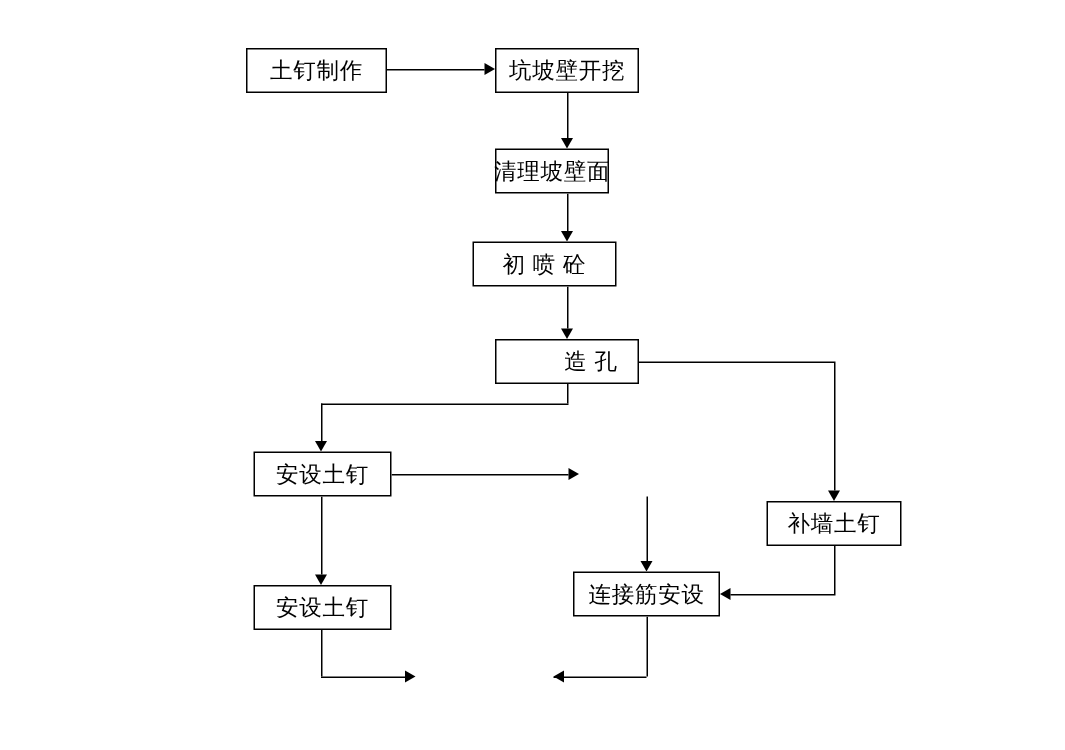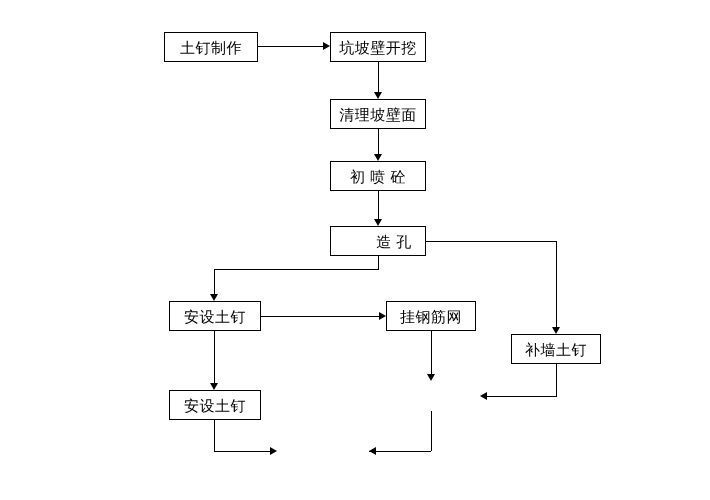--- a/index.html
+++ b/index.html
@@ -63,34 +63,34 @@
 </style>
 </head>
 <body>
 
 <div id="canvas">
 
   <div class="node" style="left:330px; top:32px; width:96px; height:30px;">坑坡壁开挖</div>
 
   <div class="node" style="left:164px; top:32px; width:94px; height:30px;">土钉制作</div>
 
-  <div class="node" style="left:330px; top:99px; width:96px; height:30px;">清理坡壁面</div>
+  <div class="node" style="left:330px; top:99px; width:76px; height:30px;">清理坡壁面</div>
 
-  <div class="node" style="left:330px; top:161px; width:96px; height:30px;">初 喷 砼</div>
+  <div class="node" style="left:315px; top:161px; width:96px; height:30px;">初 喷 砼</div>
 
   <div class="node" style="left:330px; top:226px; width:96px; height:30px;padding-left:32px;">造    孔</div>
 
   <div class="node" style="left:169px; top:301px; width:92px; height:30px;">安设土钉</div>
 
-  <div class="node" style="left:386px; top:301px; width:90px; height:30px;">挂钢筋网</div>
 
   <div class="node" style="left:511px; top:334px; width:90px; height:30px;">补墙土钉</div>
 
   <div class="node" style="left:169px; top:390px; width:92px; height:30px;">安设土钉</div>
 
+  <div class="node" style="left:382px; top:381px; width:98px; height:30px;">连接筋安设</div>
 
 
   <div class="edge h" style="left:258px; top:46px; width:65px;"></div>
   <div class="arrow right" style="left:323px; top:42px;"></div>
 
   <div class="edge v" style="left:378px; top:62px; height:30px;"></div>
   <div class="arrow down" style="left:374px; top:92px;"></div>
 
   <div class="edge v" style="left:378px; top:129px; height:25px;"></div>
   <div class="arrow down" style="left:374px; top:154px;"></div>

